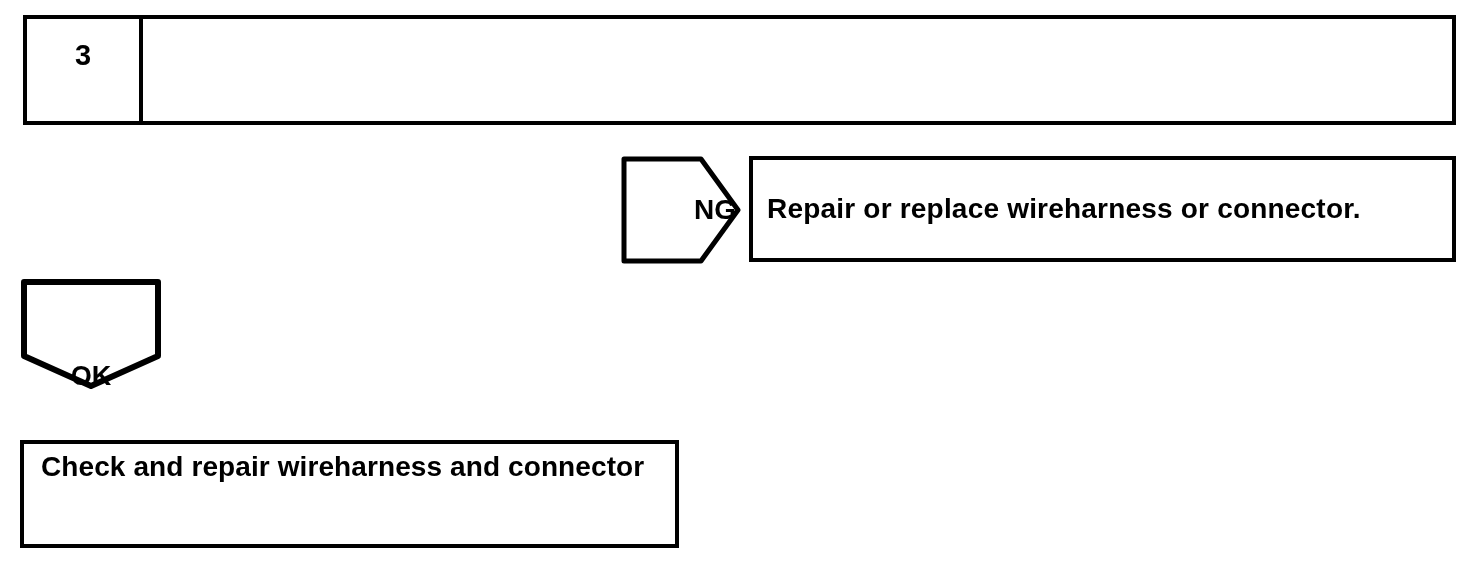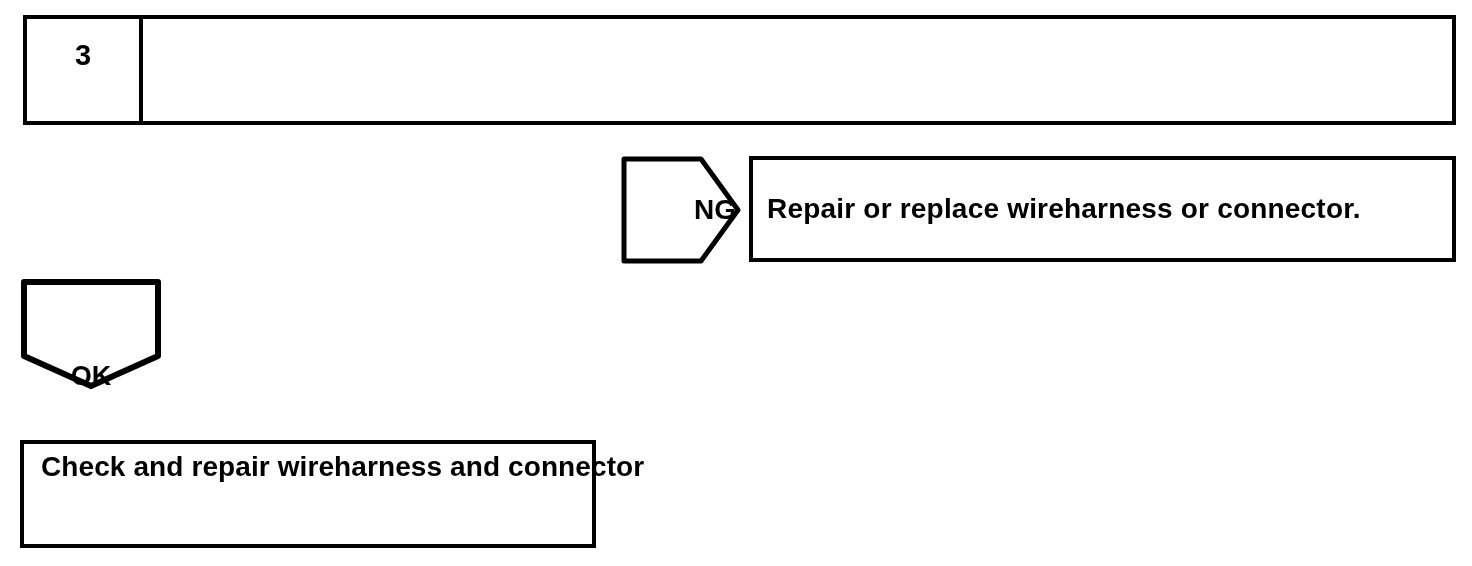--- a/index.html
+++ b/index.html
@@ -113,21 +113,21 @@
     display: flex;
     justify-content: center;
     font-size: 27px;
     font-weight: bold;
     margin-top: 44px;
   }
   
   .result-box {
     left: 20px;
     top: 440px;
-    width: 576px;
+    width: 659px;
     height: 108px;
     padding: 8px 18px 0 17px;
     font-size: 28px;
     font-weight: bold;
     line-height: 1.1;
     letter-spacing: 0.1px;
   }
   .result-box .line {
     white-space: nowrap;
   }

